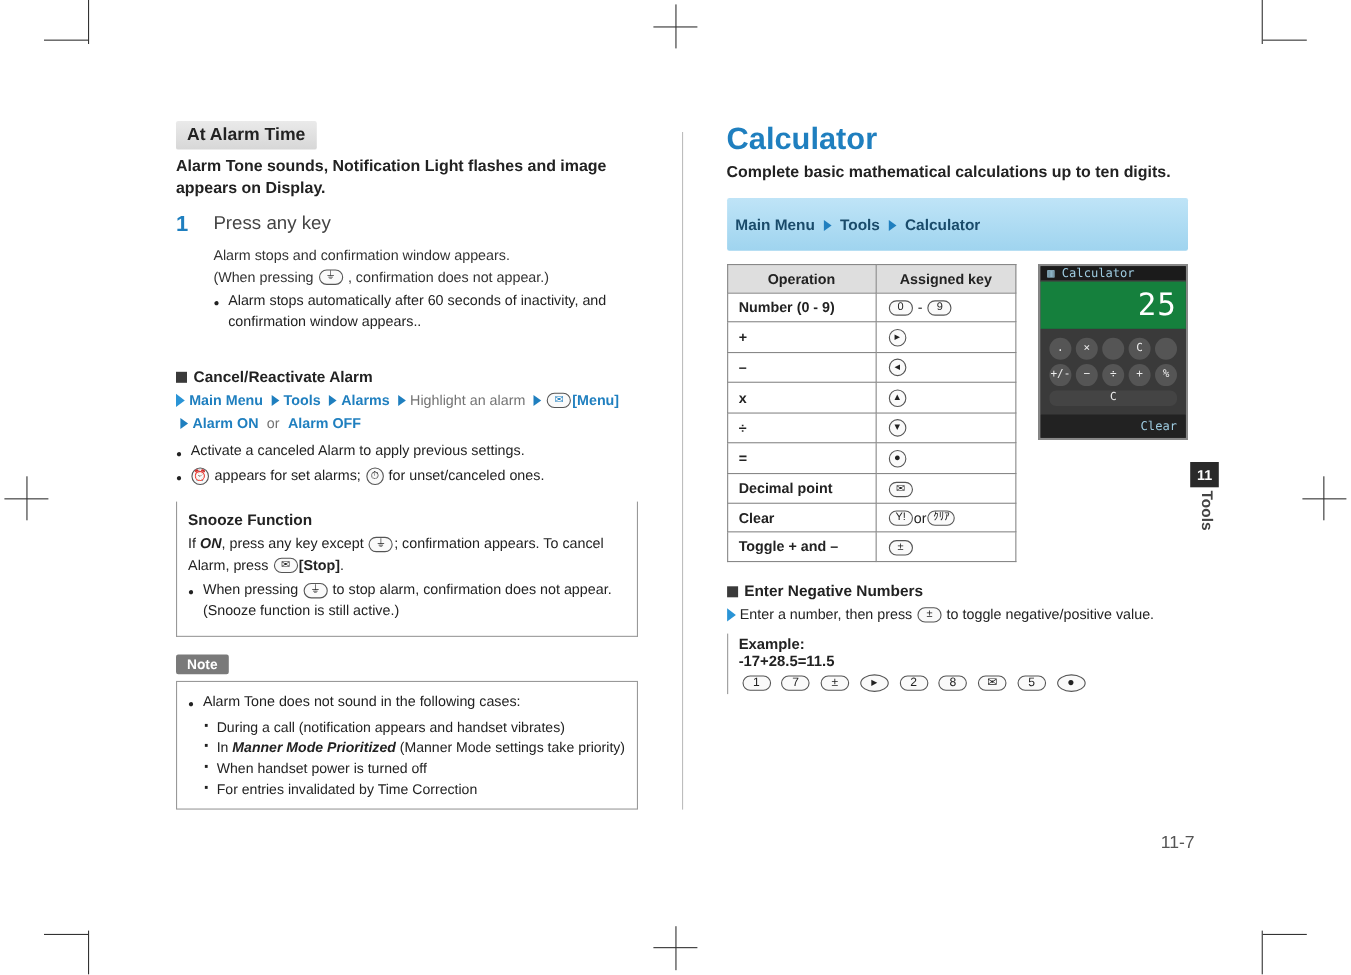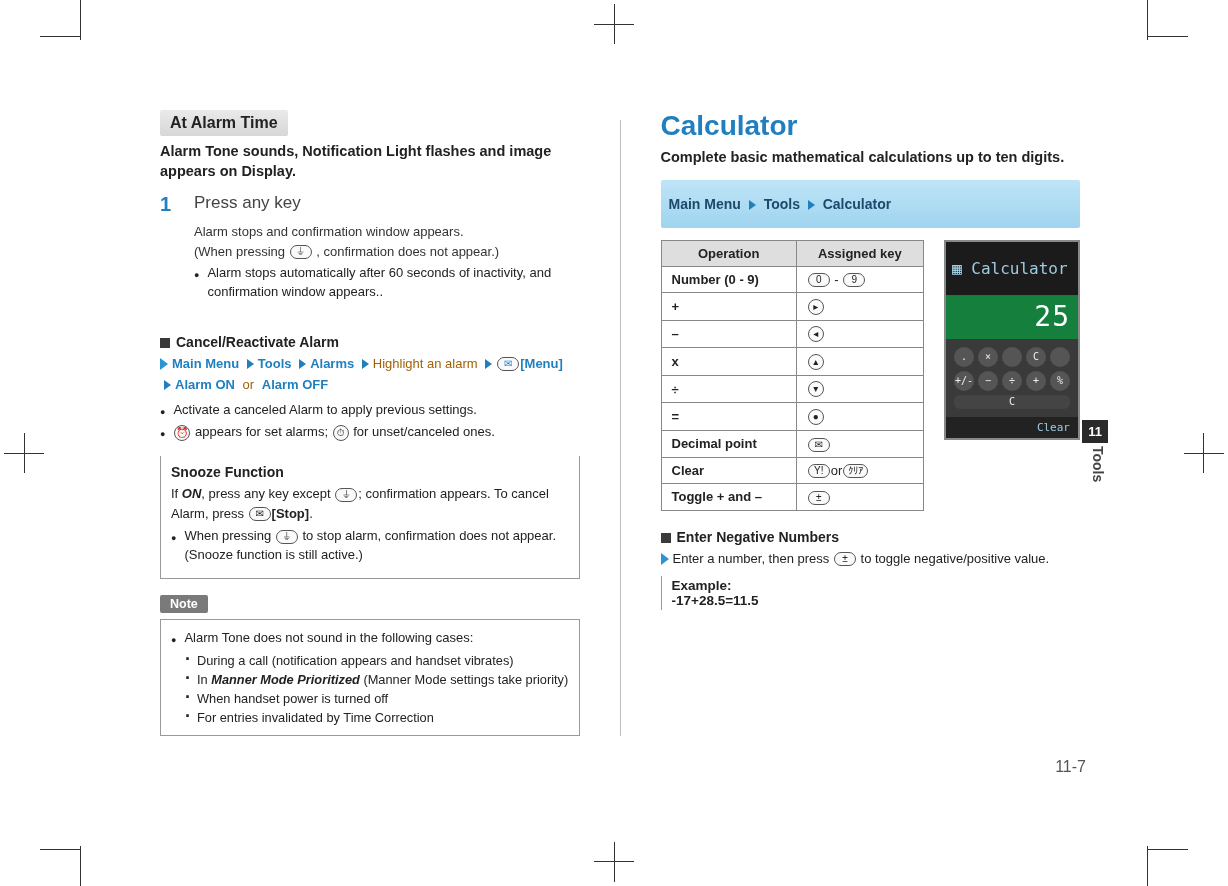--- a/index.html
+++ b/index.html
@@ -56,21 +56,21 @@
   .step-body { margin-left:34px; font-size:13px; line-height:1.5; color:#333; }
   .bullet-list { margin-left:34px; }
   .bullet-row { display:flex; gap:8px; font-size:13px; line-height:1.45; margin:3px 0; }
   .bullet-dot::before { content:"●"; font-size:9px; position:relative; top:1px; }
   .sq { display:inline-block; width:10px; height:10px; background:#3a3a3a; margin-right:6px; position:relative; top:1px; }
   .sec-label { font-weight:700; font-size:14px; margin-top:32px; margin-bottom:4px; }
   .arrow::before { content:""; display:inline-block; border-left:7px solid #1f7fbf; border-top:5px solid transparent; border-bottom:5px solid transparent; margin:0 4px; position:relative; top:1px; }
   .chevron::before { content:""; display:inline-block; border-left:8px solid #2a94d6; border-top:6px solid transparent; border-bottom:6px solid transparent; margin-right:4px; position:relative; top:2px; }
   .nav-path { color:#1f7fbf; font-size:13px; line-height:1.6; }
   .nav-path b { color:#1f7fbf; }
-  .plain { color:#a16207; }
+  .plain { color:#737373; }
   .key {
     display:inline-block;
     min-width:22px;
     height:14px;
     border:1px solid #555;
     border-radius:7px;
     font-size:10px;
     line-height:12px;
     text-align:center;
     padding:0 4px;
@@ -121,21 +121,21 @@
   table.ops th { background:#dedede; font-weight:700; text-align:center; }
   .calc-wrap { display:flex; gap:20px; align-items:flex-start; }
   .calc-shot {
     width:140px;
     background:#2b2b2b;
     border:2px solid #888;
     font-family:monospace;
     color:#ccc;
     font-size:11px;
   }
-  .calc-title { background:#1b1b1b; padding:17px 6px; font-size:16px; color:#9ecbe0; border-bottom:1px solid #555;}
+  .calc-title { background:#1b1b1b; padding:0 6px; font-size:11px; color:#9ecbe0; border-bottom:1px solid #555;}
   .calc-display { background:#15803d; color:#fff; text-align:right; font-size:28px; padding:4px 8px 6px; letter-spacing:1px;}
   .calc-pad { display:grid; grid-template-columns:repeat(5,1fr); gap:4px; padding:8px; background:#3a3a3a;}
   .calc-pad div { width:20px; height:20px; border-radius:50%; background:#555; color:#eee; font-size:10px; display:flex; align-items:center; justify-content:center; }
   .calc-pad .wide { grid-column:span 5; border-radius:6px; width:auto; height:14px; background:#444;}
   .calc-soft { display:flex; justify-content:flex-end; padding:4px 8px; background:#222; color:#9ecbe0; font-size:11px;}
   .side-tab {
     position:absolute;
     right:120px;
     top:420px;
     background:#2a2a2a;
@@ -358,19 +358,30 @@
     <div class="sec-label" style="margin-top:18px;">
       <span class="sq"></span><span>Enter Negative Numbers</span>
     </div>
     <div style="font-size:13px; line-height:1.5;">
       <span class="chevron"></span><span>Enter a number, then press </span><span class="key">±</span><span> to toggle negative/positive value.</span>
     </div>
 
     <div class="ex-box">
       <div style="font-weight:700;">Example:</div>
       <div style="font-weight:700;">-17+28.5=11.5</div>
+      <div class="key-seq" style="margin-top:4px;">
+        <span class="key">1</span>
+        <span class="key">7</span>
+        <span class="key">±</span>
+        <span class="key round">▸</span>
+        <span class="key">2</span>
+        <span class="key">8</span>
+        <span class="key">✉</span>
+        <span class="key">5</span>
+        <span class="key round">●</span>
+      </div>
     </div>
   </div>
 </div>
 
 <div class="side-tab">11</div>
 <div class="side-label">Tools</div>
 <div class="page-num">11-7</div>
 
 </body></html>

